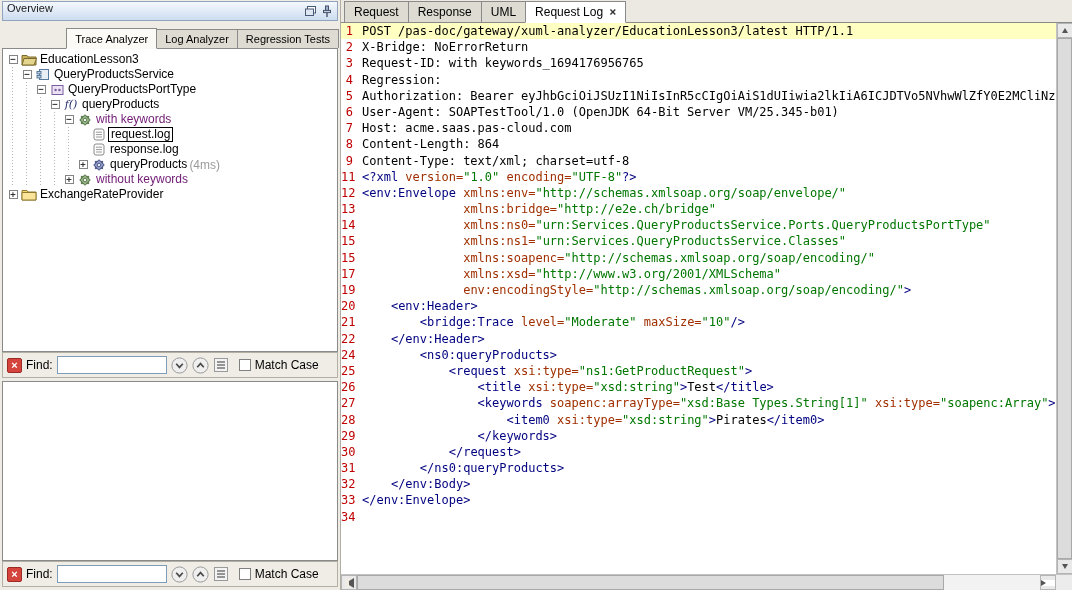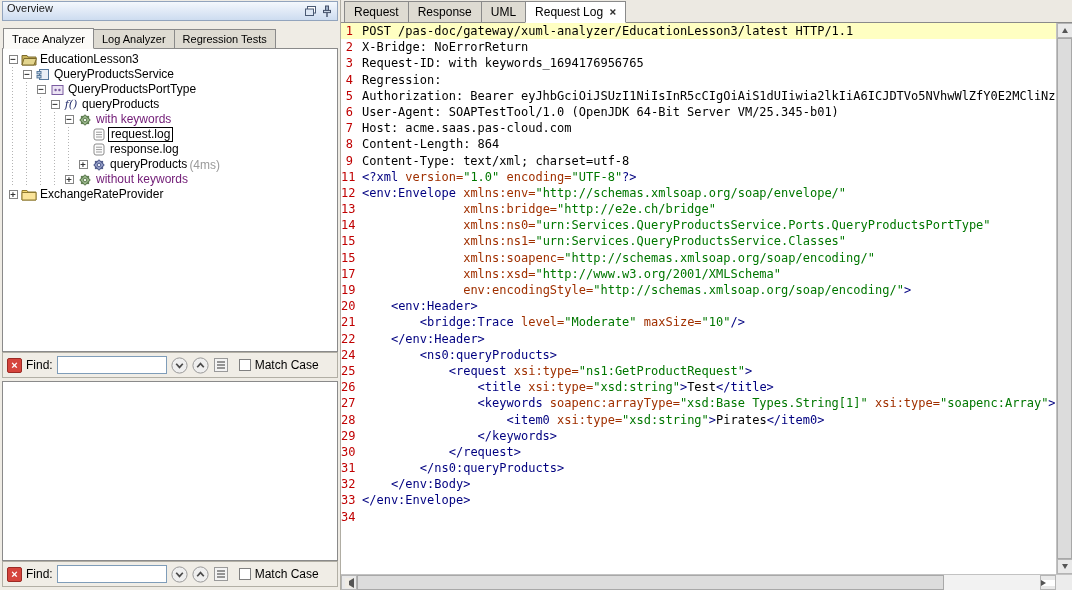--- a/index.html
+++ b/index.html
@@ -8,21 +8,21 @@
   .app { display: flex; width: 1072px; height: 590px; }
 
   
   .left { width: 340px; flex: none; display: flex; flex-direction: column; background: #efece5; padding: 1px 2px 3px 2px; }
   .ltitle { height: 20px; flex: none; display: flex; padding: 0 4px;
             background: linear-gradient(#f4f8fd, #cddcf0); border: 1px solid #92a4bd; font-size: 11px; color: #1a1a1a; }
   .ltitle-text { flex: 1; }
   .ltitle-icons { display: flex; gap: 4px; align-items: center; }
   .tbicon { display: inline-flex; align-items: center; }
 
-  .ltabs { height: 28px; flex: none; display: flex; align-items: flex-end; padding: 2px 0 0 1px; border-bottom: 1px solid #8a8a8a; }
+  .ltabs { height: 28px; flex: none; display: flex; align-items: flex-end; padding: 2px 0 0 1px; border-bottom: 1px solid #8a8a8a; justify-content: flex-end; }
   .ltab { height: 19px; padding: 0 8px; display: flex; align-items: center; font-size: 11px;
           background: #dedbd2; border: 1px solid #8a8a8a; border-bottom: none; margin-right: -1px; cursor: default; }
   .ltab.active { background: #fbfaf7; height: 21px; margin-bottom: -1px; border-bottom: 1px solid #fbfaf7; z-index: 2; position: relative; }
 
   .tree-panel { height: 303px; flex: none; background: #ffffff; border: 1px solid #8a8a8a; border-top: none; overflow: hidden; padding: 3px 0 0 3px; }
   .trow { display: flex; align-items: center; height: 15px; white-space: nowrap; }
   .tindent { width: 14px; height: 15px; flex: none;
              background: repeating-linear-gradient(to bottom, #b4b4b4 0 1px, transparent 1px 3px);
              background-size: 1px 15px; background-repeat: no-repeat; background-position: 6px 0; }
   .texp { flex: none; width: 9px; height: 9px; margin: 0 2.5px; border: 1px solid #848484; background: #fff;

